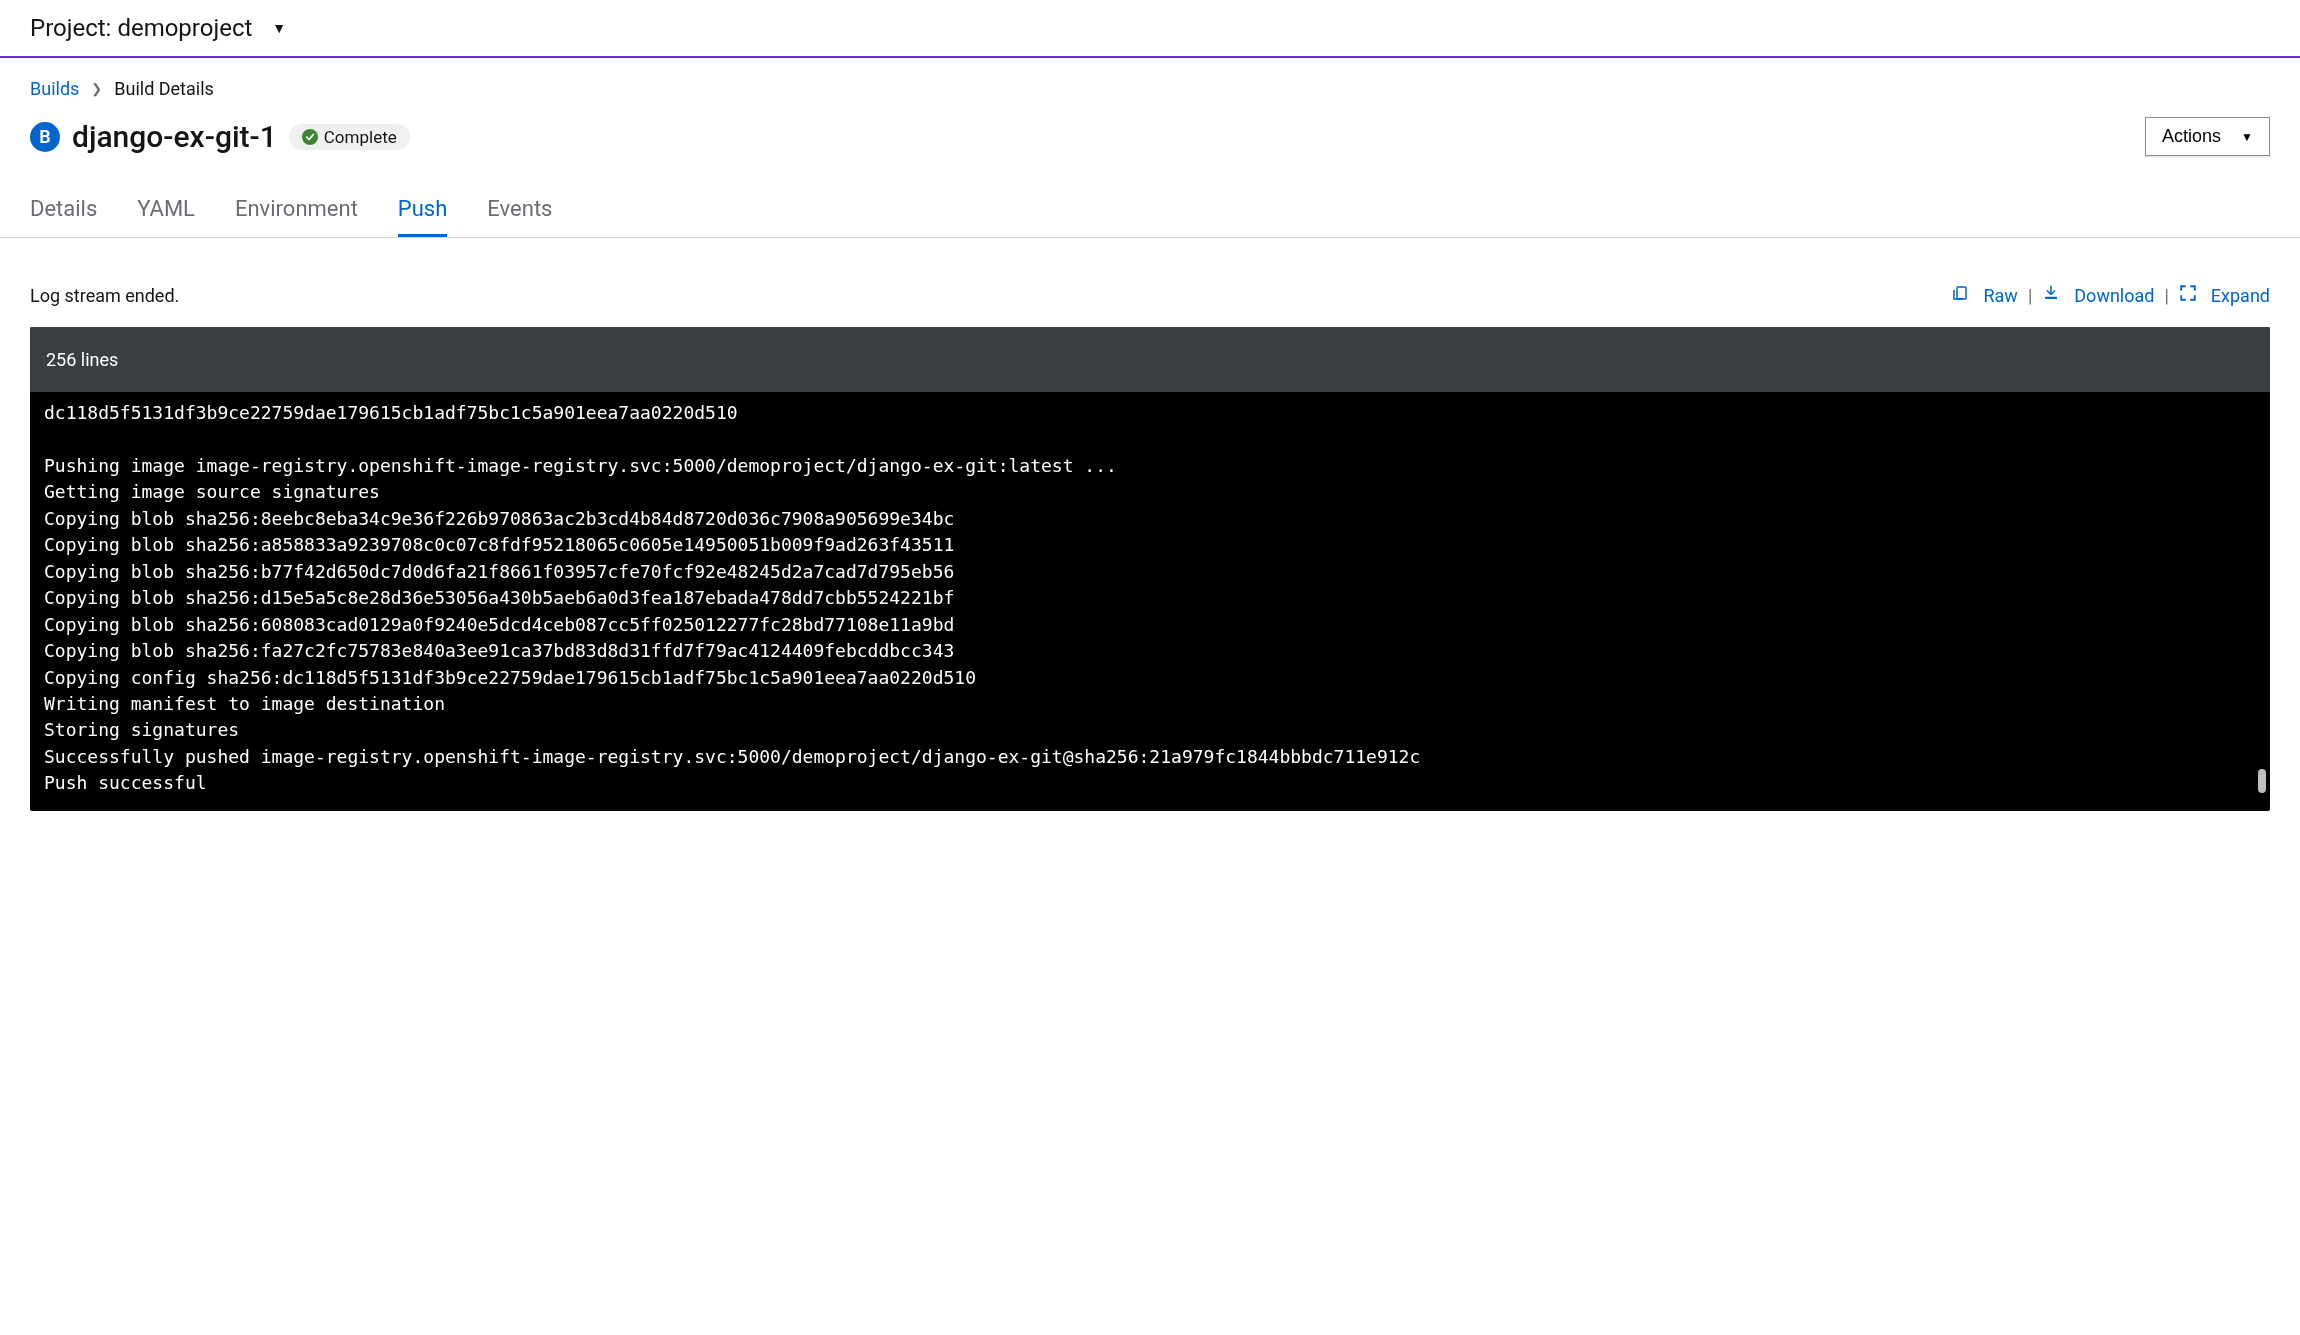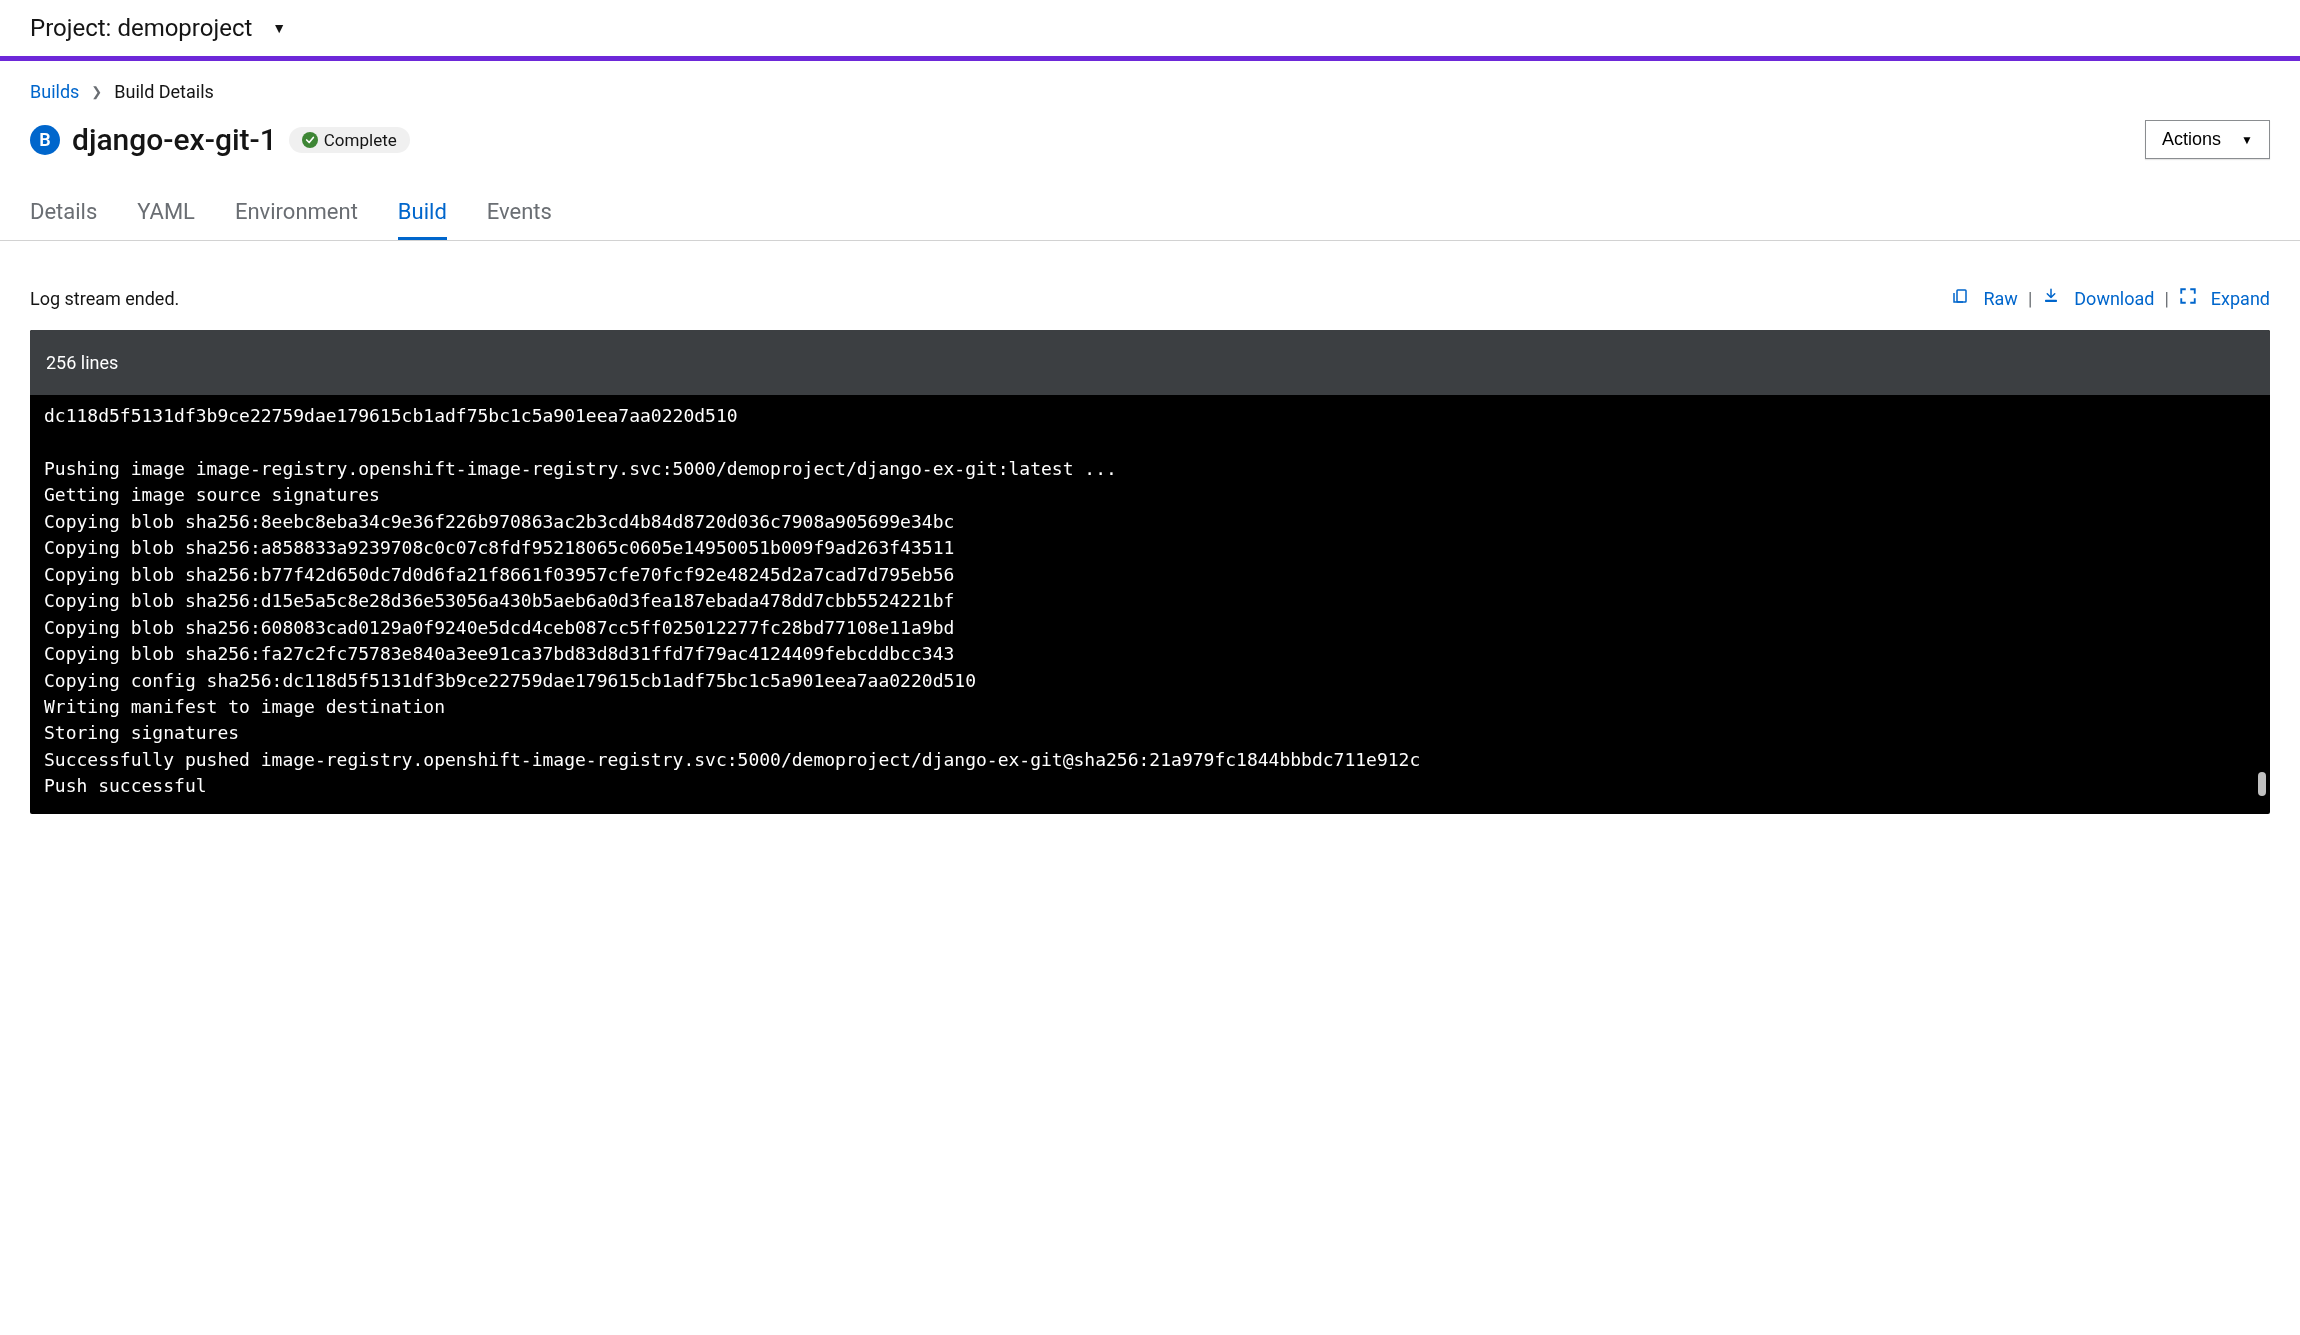--- a/index.html
+++ b/index.html
@@ -4,21 +4,21 @@
 <style>
   * { box-sizing: border-box; margin: 0; padding: 0; }
   body {
     font-family: -apple-system, BlinkMacSystemFont, "Segoe UI", Roboto, "Helvetica Neue", Arial, sans-serif;
     font-size: 16px;
     color: #151515;
     background: #fff;
   }
   .project-bar {
     padding: 14px 30px;
-    border-bottom: 5px solid #6d28d9;
+    border-bottom: 2px solid #6d28d9;
     display: flex;
     align-items: center;
     gap: 20px;
   }
   .project-label {
     font-size: 24px;
     font-weight: 400;
   }
   .caret-down {
     font-size: 14px;
@@ -222,21 +222,21 @@
     <button class="actions-btn">
       <span>Actions</span>
       <span style="font-size:12px;">▼</span>
     </button>
   </div>
 
   <div class="tabs">
     <div class="tab">Details</div>
     <div class="tab">YAML</div>
     <div class="tab">Environment</div>
-    <div class="tab active">Build</div>
+    <div class="tab active">Push</div>
     <div class="tab">Events</div>
   </div>
 
   <div class="log-header">
     <span>Log stream ended.</span>
     <div class="log-actions">
       <span class="log-action">
         <span>
           <svg width="18" height="18" viewBox="0 0 24 24" fill="none" stroke="#0066cc" stroke-width="2">
               <rect x="8" y="4" width="12" height="16" rx="1"></rect>

